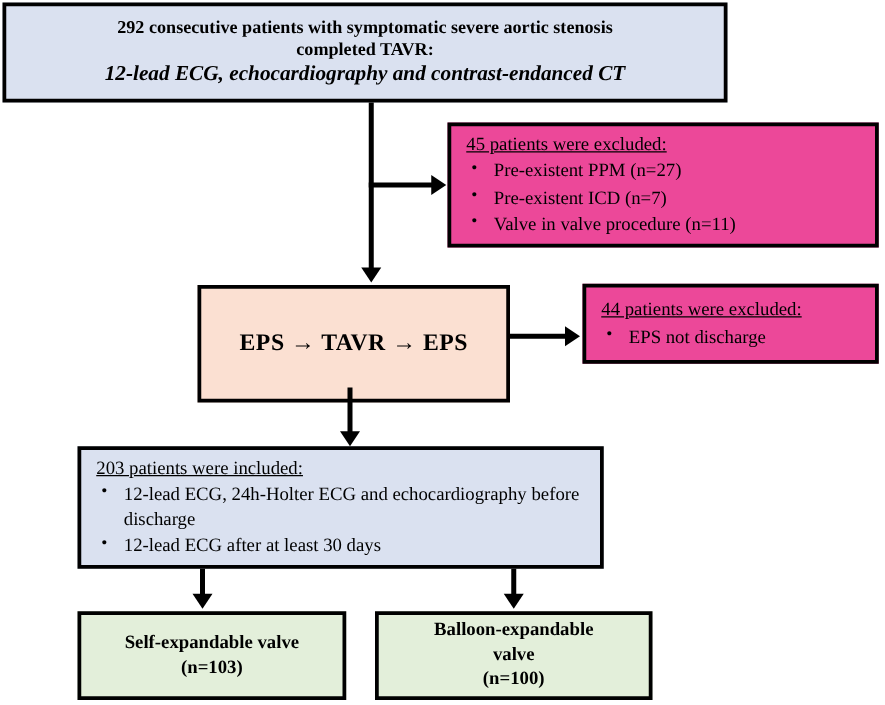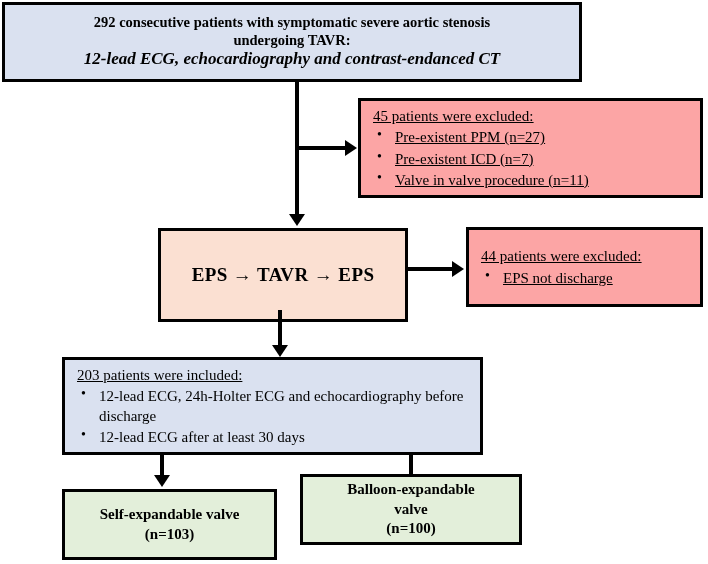--- a/index.html
+++ b/index.html
@@ -35,21 +35,21 @@
   .node.listbox {
     align-items: flex-start;
     text-align: left;
     justify-content: center;
   }
 
   
   .fill-blue  { background: #dae1f0; }
   .fill-peach { background: #fbe0d2; }
   .fill-green { background: #e3efda; }
-  .fill-white { background: #fca5a5; text-decoration: underline; }
+  .fill-white { background: #ec4899; }
 
   
   .t-bold {
     font-weight: bold;
     font-size: 14.5px;
     line-height: 1.22;
     color: #000;
   }
   .t-bold-italic {
     font-weight: bold;
@@ -130,21 +130,21 @@
     border-left: 12px solid #000;
   }
 </style>
 </head>
 <body>
 
 <div id="canvas">
 
   <div class="node centered fill-blue" style="left:2px; top:2px; width:580px; height:80px;">
     <div class="t-bold">292 consecutive patients with symptomatic severe aortic stenosis</div>
-    <div class="t-bold">undergoing TAVR:</div>
+    <div class="t-bold">completed TAVR:</div>
     <div class="t-bold-italic">12-lead ECG, echocardiography and contrast-endanced CT</div>
   </div>
 
   <div class="vline" style="left:295px; top:82px; height:134px;"></div>
   <div class="arrow-down" style="left:289px; top:214px;"></div>
 
   <div class="hline" style="left:295px; top:146px; width:52px;"></div>
   <div class="arrow-right" style="left:345px; top:140px;"></div>
 
   <div class="node listbox fill-white pad-l" style="left:358px; top:98px; width:345px; height:100px;">
@@ -156,21 +156,21 @@
     </ul>
   </div>
 
   <div class="node centered fill-peach" style="left:158px; top:228px; width:250px; height:94px;">
     <div class="t-eps">EPS → TAVR → EPS</div>
   </div>
 
   <div class="hline" style="left:408px; top:267px; width:46px;"></div>
   <div class="arrow-right" style="left:452px; top:261px;"></div>
 
-  <div class="node listbox fill-white pad-l" style="left:466px; top:227px; width:237px; height:80px;">
+  <div class="node listbox fill-white pad-l" style="left:466px; top:227px; width:237px; height:64px;">
     <div class="t-plain hdr-underline">44 patients were excluded:</div>
     <ul class="blist">
       <li class="t-plain">EPS not discharge</li>
     </ul>
   </div>
 
   <div class="vline" style="left:278px; top:310px; height:37px;"></div>
   <div class="arrow-down" style="left:272px; top:345px;"></div>
 
   <div class="node listbox fill-blue pad-l" style="left:62px; top:357px; width:421px; height:98px;">
@@ -185,19 +185,19 @@
   <div class="arrow-down" style="left:154px; top:475px;"></div>
 
   <div class="vline" style="left:409px; top:455px; height:22px;"></div>
   <div class="arrow-down" style="left:403px; top:475px;"></div>
 
   <div class="node centered fill-green" style="left:62px; top:489px; width:215px; height:71px;">
     <div class="t-valve">Self-expandable valve</div>
     <div class="t-valve">(n=103)</div>
   </div>
 
-  <div class="node centered fill-green" style="left:300px; top:474px; width:222px; height:71px;">
+  <div class="node centered fill-green" style="left:300px; top:489px; width:222px; height:71px;">
     <div class="t-valve">Balloon-expandable</div>
     <div class="t-valve">valve</div>
     <div class="t-valve">(n=100)</div>
   </div>
 
 </div>
 
 </body></html>

